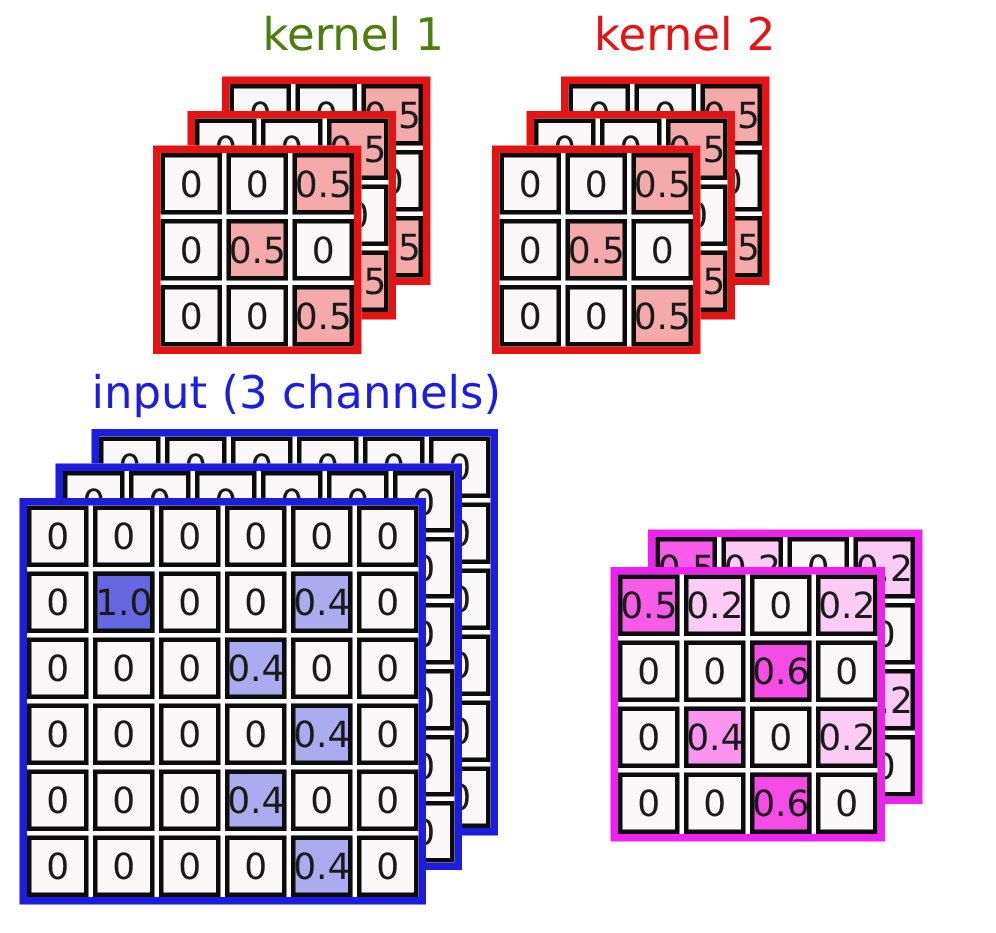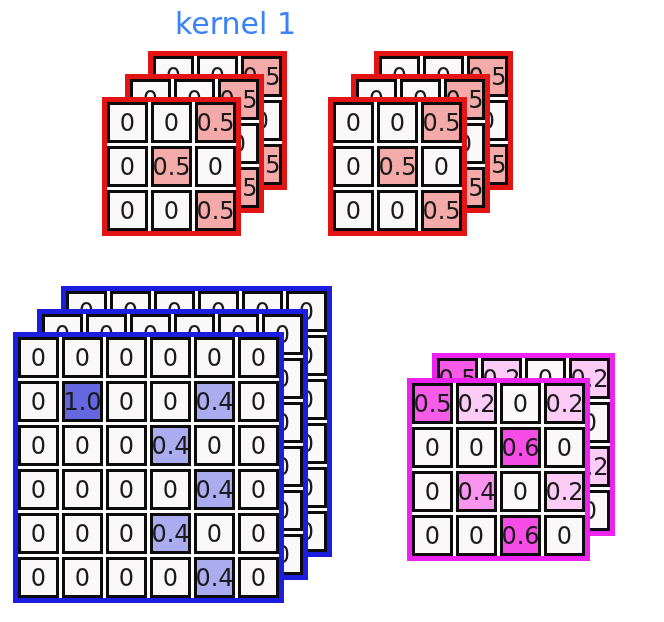--- a/index.html
+++ b/index.html
@@ -36,23 +36,25 @@
     line-height: 1;
     color: #1a1a1a;
     white-space: nowrap;
     overflow: visible;
   }
 </style>
 </head>
 <body>
 
 <div class="canvas">
-  <div class="fig-title" style="left: 175px; top: 9px; color: #3b82f6;">kernel 1</div>
-
-
+  <div class="fig-title" style="left: 175px; top: 9px; color: #4d7c0f;">kernel 1</div>
+
+  <div class="fig-title" style="left: 396px; top: 9px; color: rgb(229, 20, 20);">kernel 2</div>
+
+  <div class="fig-title" style="left: 61px; top: 248px; color: rgb(29, 29, 224);">input (3 channels)</div>
 
 
   <div id="stack-root">
       <div class="matrix" style="left: 148px; top: 51px; width: 139px; height: 139px; z-index: 1; border: 5px solid rgb(229, 20, 20); grid-template-columns: repeat(3, 41px); grid-auto-rows: 41px;">
         <div class="cell" style="background: rgb(250, 248, 248); border-color: rgb(12, 12, 12); color: rgb(26, 26, 26);">0</div>
         <div class="cell" style="background: rgb(250, 248, 248); border-color: rgb(12, 12, 12); color: rgb(26, 26, 26);">0</div>
         <div class="cell" style="background: rgb(245, 170, 170); border-color: rgb(12, 12, 12); color: rgb(26, 26, 26);">0.5</div>
         <div class="cell" style="background: rgb(250, 248, 248); border-color: rgb(12, 12, 12); color: rgb(26, 26, 26);">0</div>
         <div class="cell" style="background: rgb(245, 170, 170); border-color: rgb(12, 12, 12); color: rgb(26, 26, 26);">0.5</div>
         <div class="cell" style="background: rgb(250, 248, 248); border-color: rgb(12, 12, 12); color: rgb(26, 26, 26);">0</div>

